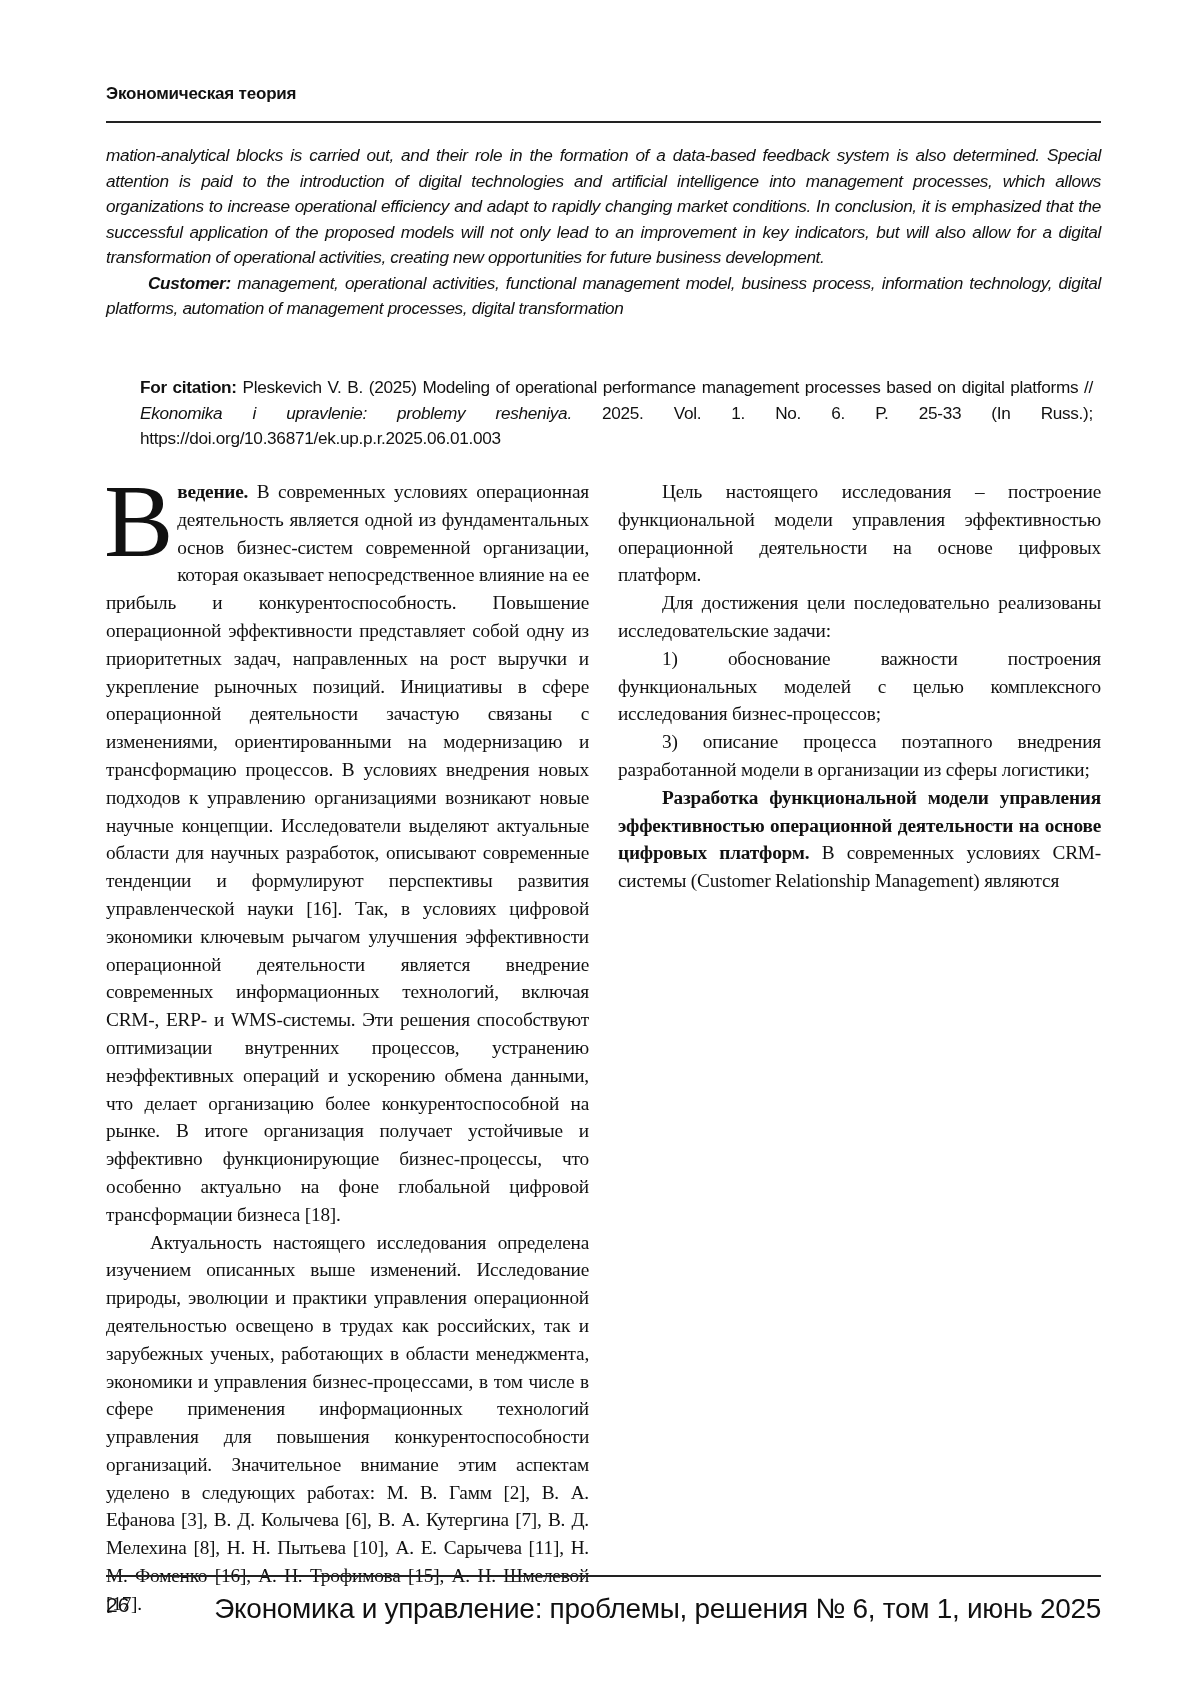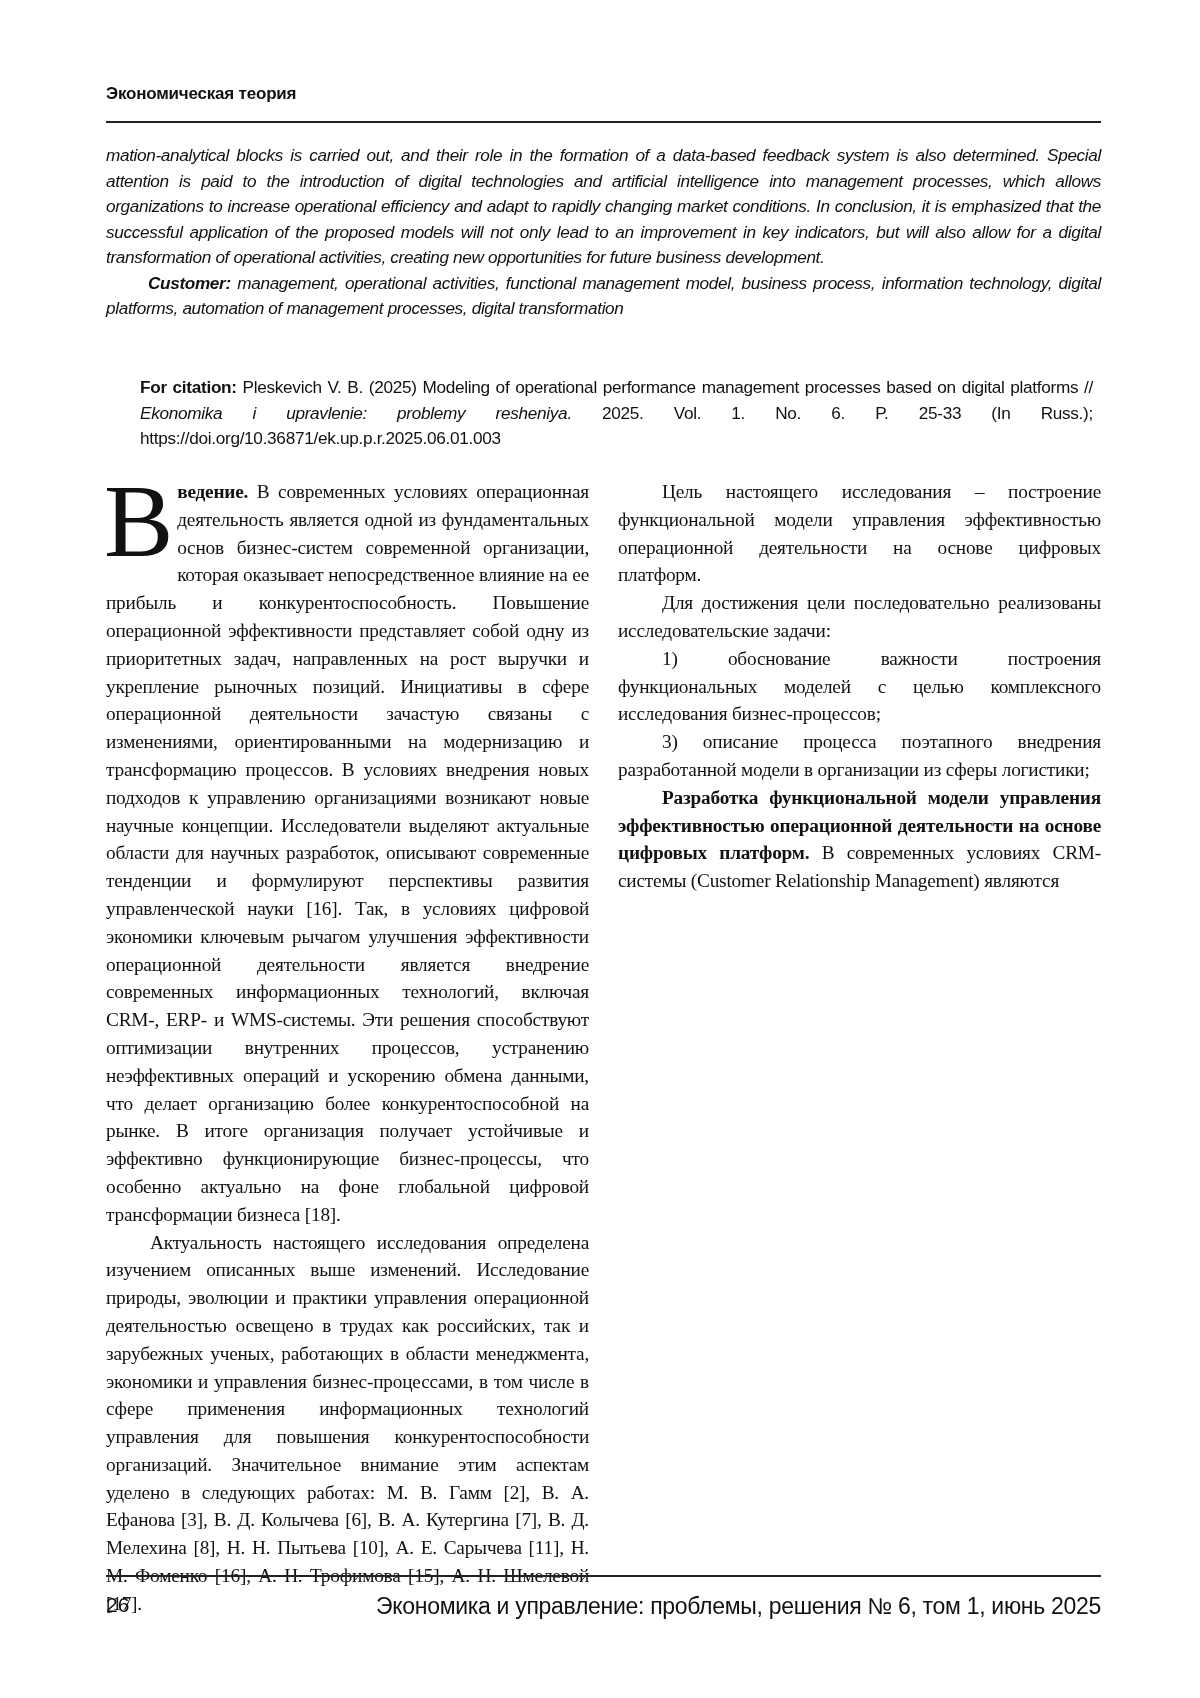--- a/index.html
+++ b/index.html
@@ -17,21 +17,21 @@
   .col { position: absolute; top: 478px; width: 483px; font-family: "Liberation Serif", serif; font-size: 19.3px; line-height: 27.8px; text-align: justify; letter-spacing: -0.2px; }
   .col-left { left: 0; }
   .col-right { left: 512px; }
   .col p { margin: 0; }
   .indent { text-indent: 44px; }
   .dropcap { float: left; font-family: "Liberation Serif", serif; font-size: 104px; line-height: 78px; height: 80px; margin: 4px 4px 0 -2px; padding: 0; }
   .bold { font-weight: bold; }
   .list-item { text-indent: 44px; }
   .bottom-rule { position: absolute; top: 1575px; left: 0; width: 995px; height: 2px; background: #222; }
   .footer-num { position: absolute; top: 1593px; left: 0; font-family: "Liberation Sans", sans-serif; font-size: 21px; }
-  .footer-journal { position: absolute; top: 1593px; right: 0; font-family: "Liberation Sans", sans-serif; font-size: 23px; letter-spacing: -0.3px; }
+  .footer-journal { position: absolute; top: 1593px; right: 0; font-family: "Liberation Sans", sans-serif; font-size: 28px; letter-spacing: -0.3px; }
 </style>
 </head>
 <body>
 
 <div class="page">
   <div class="section-title">Экономическая теория</div>
   <div class="top-rule"></div>
 
   <div class="abstract">
     <p>mation-analytical blocks is carried out, and their role in the formation of a data-based feedback system is also determined. Special attention is paid to the introduction of digital technologies and artificial intelligence into management processes, which allows organizations to increase operational efficiency and adapt to rapidly changing market conditions. In conclusion, it is emphasized that the successful application of the proposed models will not only lead to an improvement in key indicators, but will also allow for a digital transformation of operational activities, creating new opportunities for future business development.</p>

